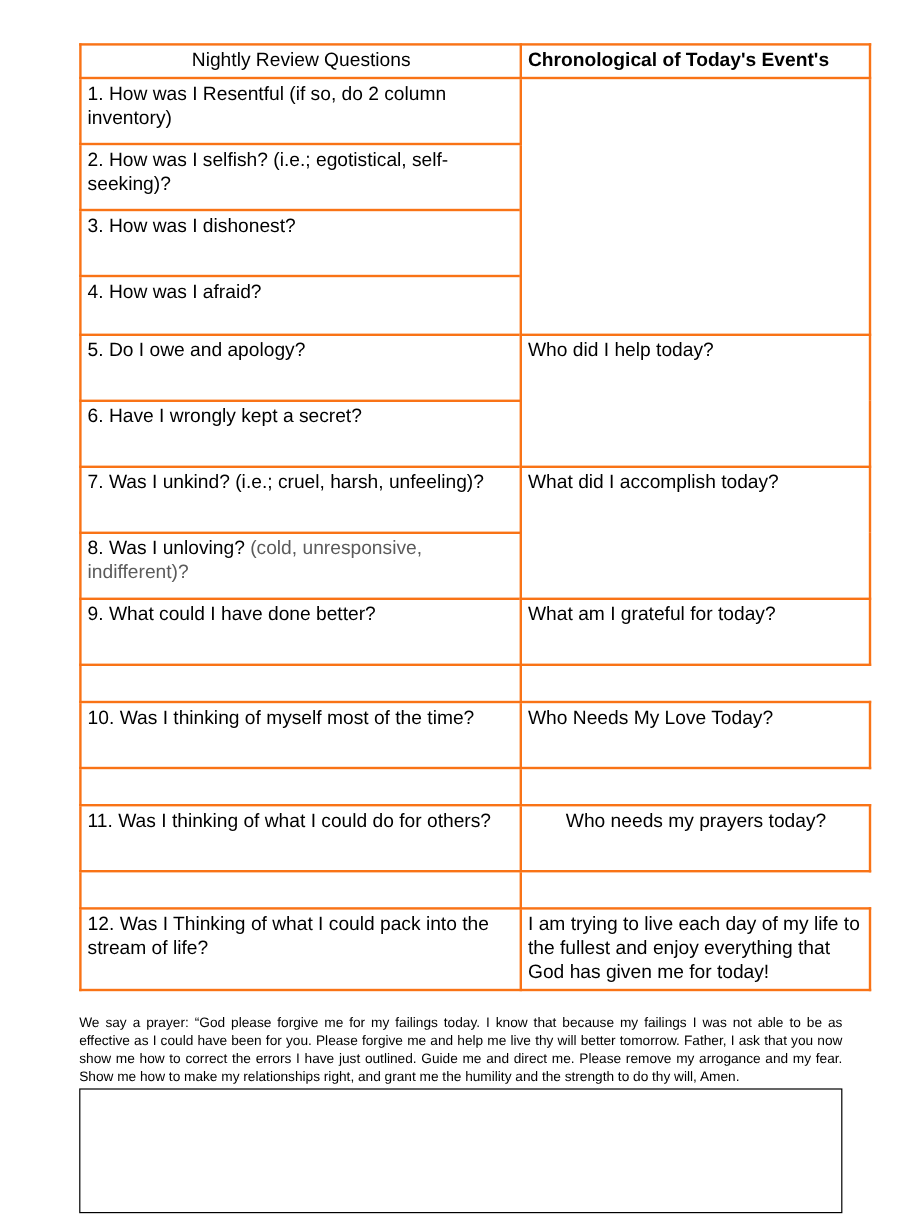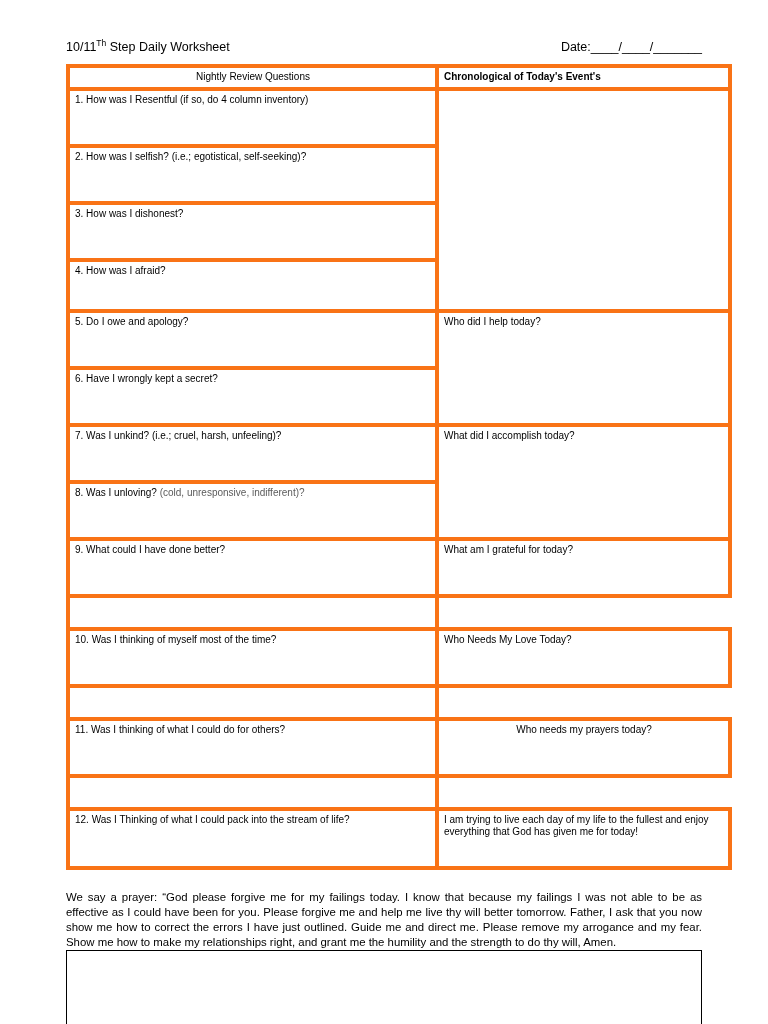--- a/index.html
+++ b/index.html
@@ -39,23 +39,23 @@
   }
   .date-line { white-space: nowrap; font-size: 12.5px; }
 
   
   table.worksheet {
     border-collapse: collapse;
     width: 636px;
     table-layout: fixed;
   }
   table.worksheet td {
-    border: 4px solid #f97316;
+    border: 2px solid #f97316;
     vertical-align: top;
-    font-size: 10px;
+    font-size: 16px;
     padding: 3px 4px 3px 5px;
     line-height: 1.25;
   }
   td.left  { width: 356px; }
   td.right { width: 280px; }
   td.blank { padding: 0; }
   .hdr-left {
     text-align: center;
     font-size: 11.6px;
     padding-top: 5px;
@@ -92,34 +92,30 @@
     height: 104px;
     border: 1px solid #000;
     box-sizing: border-box;
   }
 </style>
 </head>
 <body>
 
 <div class="page">
 
-  <div class="doc-header">
-    <div class="doc-title"><span>10/11</span><sup>Th</sup><span> Step Daily Worksheet</span></div>
-    <div class="date-line">Date:____/____/_______</div>
-  </div>
 
   <table class="worksheet">
     <tbody>
       <tr>
         <td class="left hdr-left">Nightly Review Questions</td>
         <td class="right hdr-right">Chronological of Today's Event's</td>
       </tr>
 
       <tr>
-        <td class="left" style="height:47px;">1. How was I Resentful (if so, do 4 column inventory)</td>
+        <td class="left" style="height:47px;">1. How was I Resentful (if so, do 2 column inventory)</td>
         <td class="right blank" rowspan="4"></td>
       </tr>
       <tr>
         <td class="left" style="height:47px;">2. How was I selfish? (i.e.; egotistical, self-seeking)?</td>
       </tr>
       <tr>
         <td class="left" style="height:47px;">3. How was I dishonest?</td>
       </tr>
       <tr>
         <td class="left" style="height:41px;">4. How was I afraid?</td>

